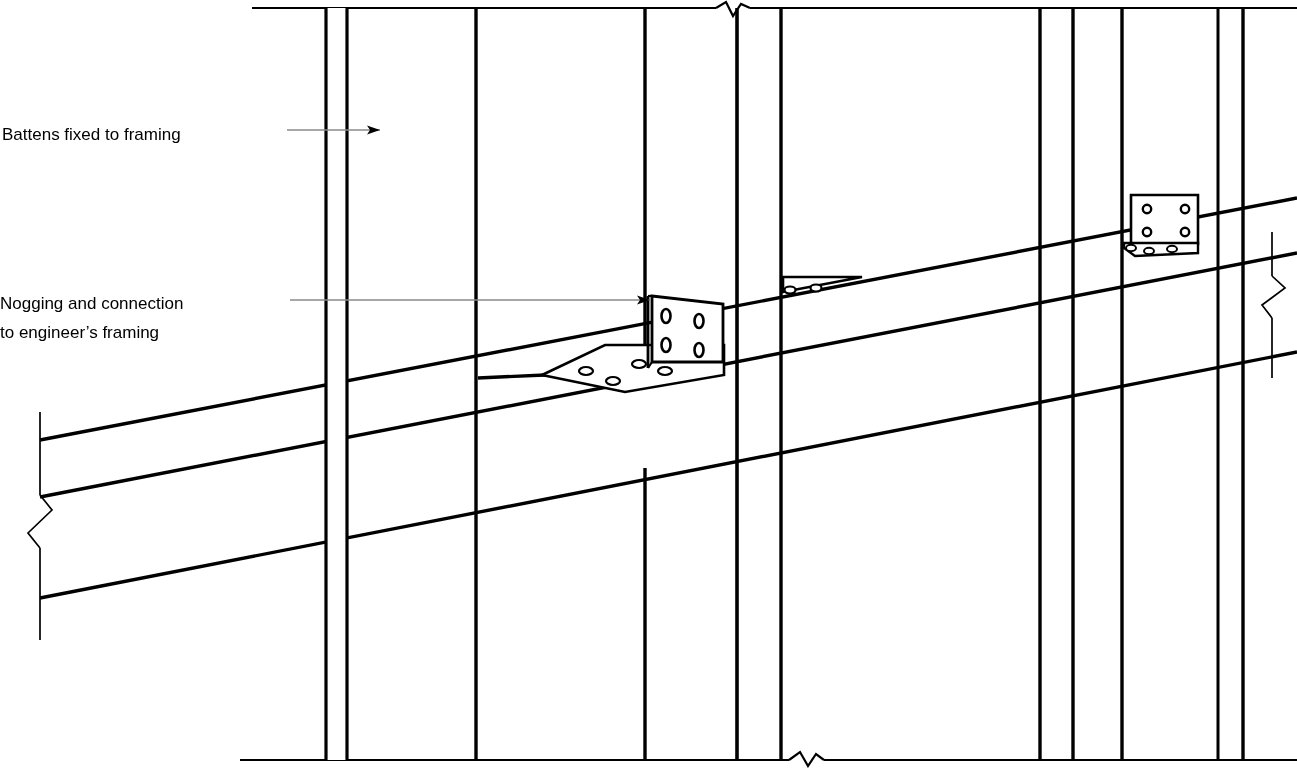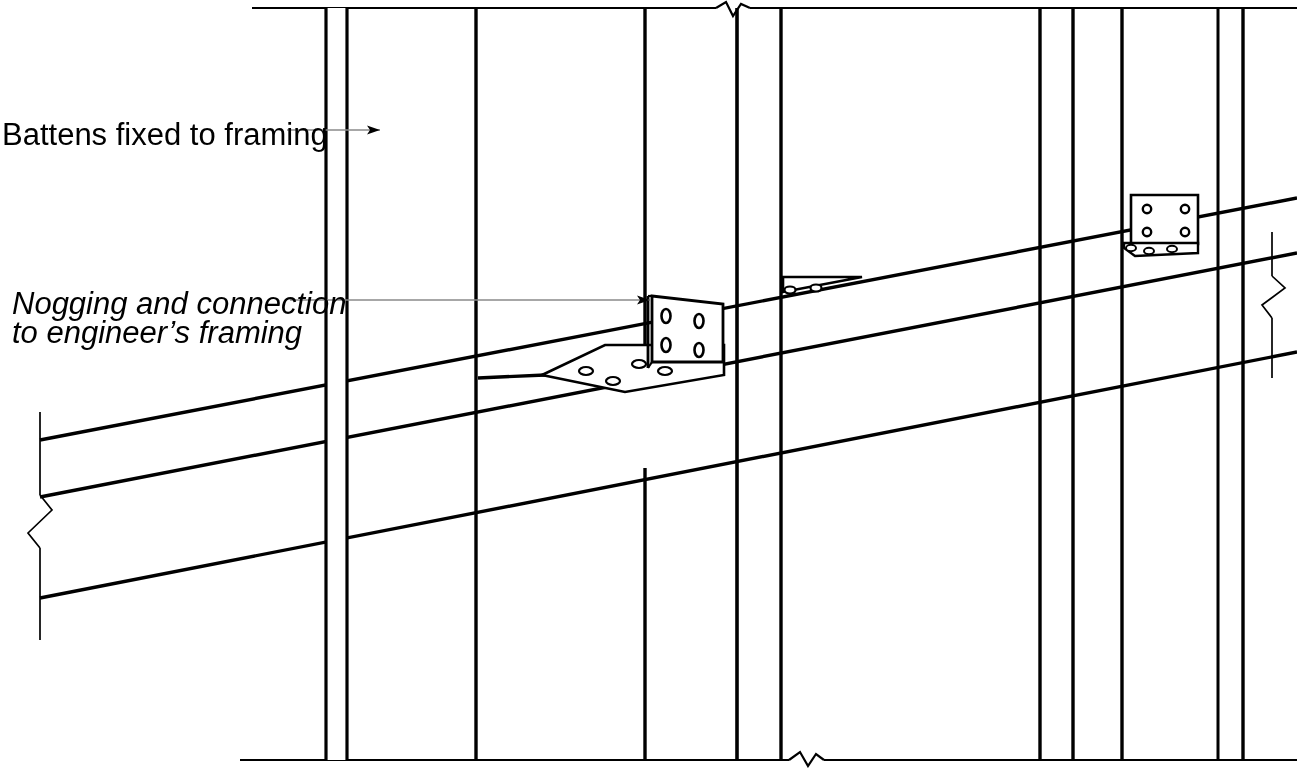--- a/index.html
+++ b/index.html
@@ -1,22 +1,22 @@
 <!DOCTYPE html>
 <html><head>
 <meta charset="utf-8">
 <style>
   html,body{margin:0;padding:0;background:#ffffff;}
   body{width:1297px;height:768px;overflow:hidden;
        font-family:"Liberation Sans","DejaVu Sans",sans-serif;}
   #stage{position:relative;width:1297px;height:768px;background:#fff;}
   svg#drawing{position:absolute;left:0;top:0;width:1297px;height:768px;display:block;}
-  .lbl{position:absolute;color:#000;font-size:31px;line-height:29px;white-space:pre;}
+  .lbl{position:absolute;color:#000;font-size:17px;line-height:29px;white-space:pre;}
   #label-battens{left:2px;top:120px;}
-  #label-nogging{left:12px;top:289px;font-style:italic;}
+  #label-nogging{left:0;top:289px;}
 </style>
 </head>
 <body>
 
 <div id="stage">
 
   <svg id="drawing" viewBox="0 0 1297 768">
     <defs>
       <marker id="arrowSolid" markerWidth="14" markerHeight="10" refX="13" refY="5" orient="auto" markerUnits="userSpaceOnUse">
         <path d="M0,0.6 L13,5 L0,9.4 L3,5 Z" fill="#000"></path>

